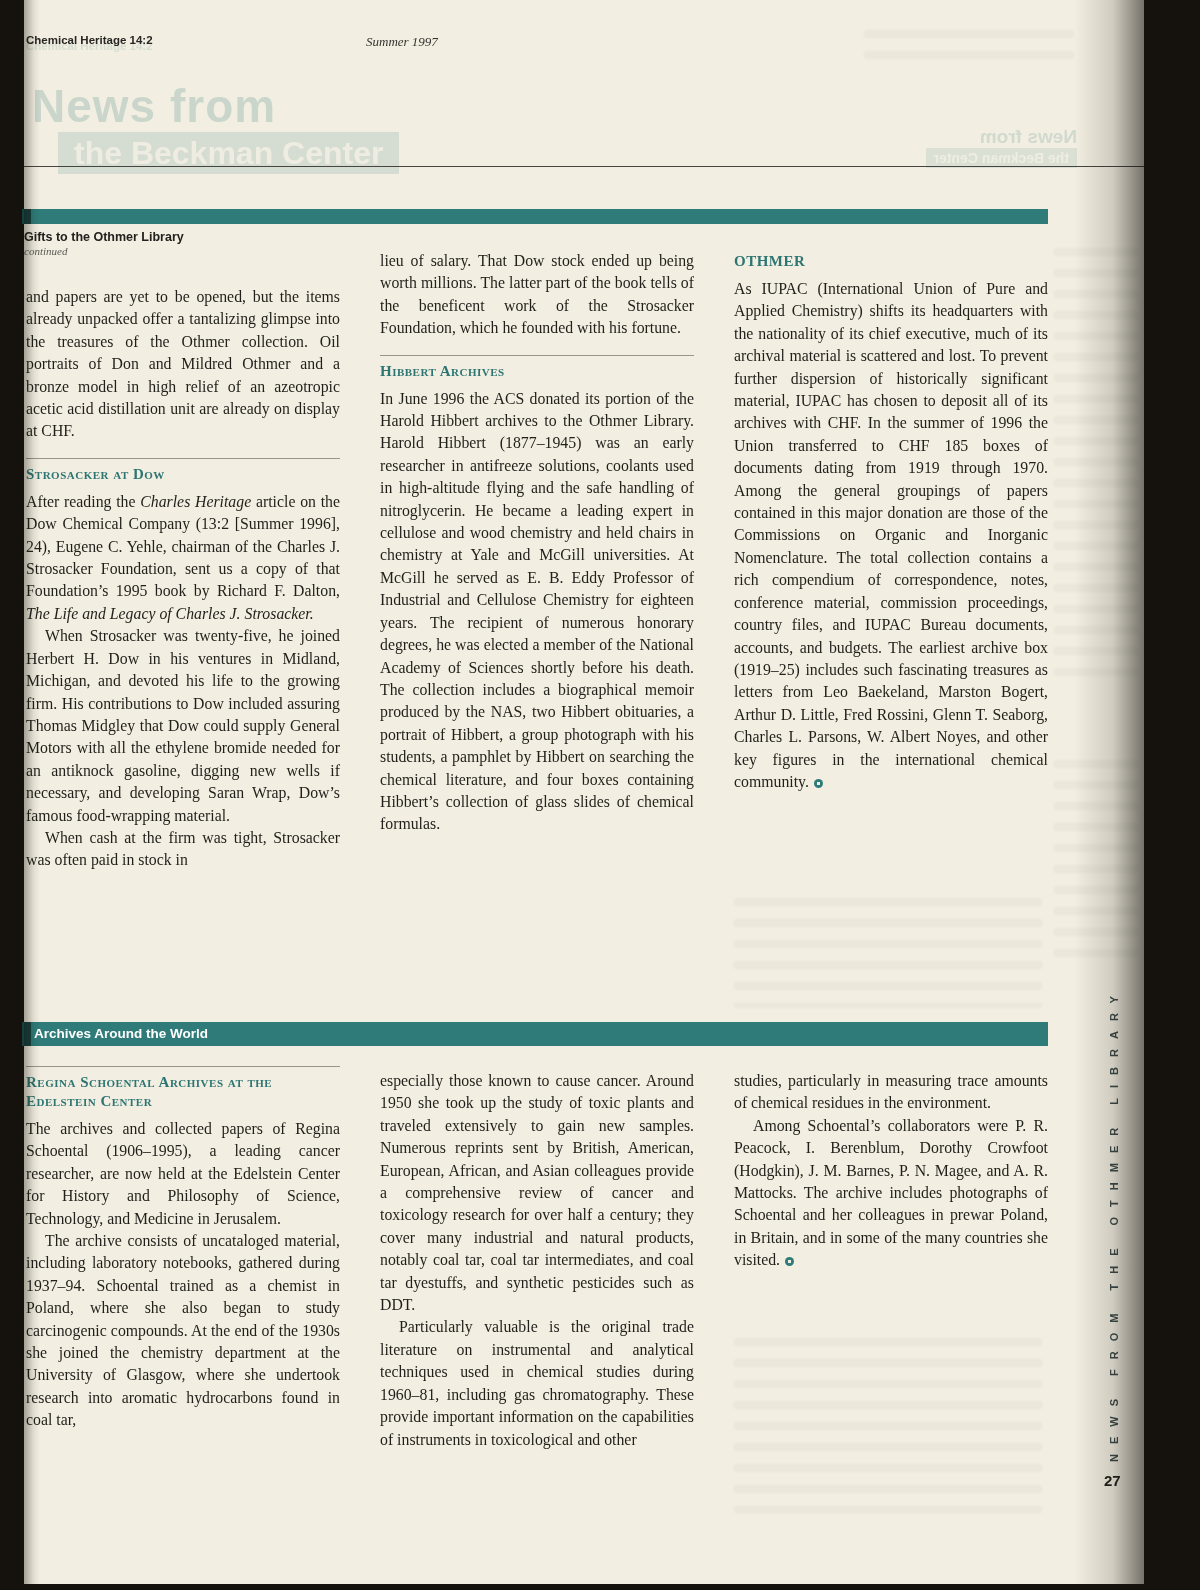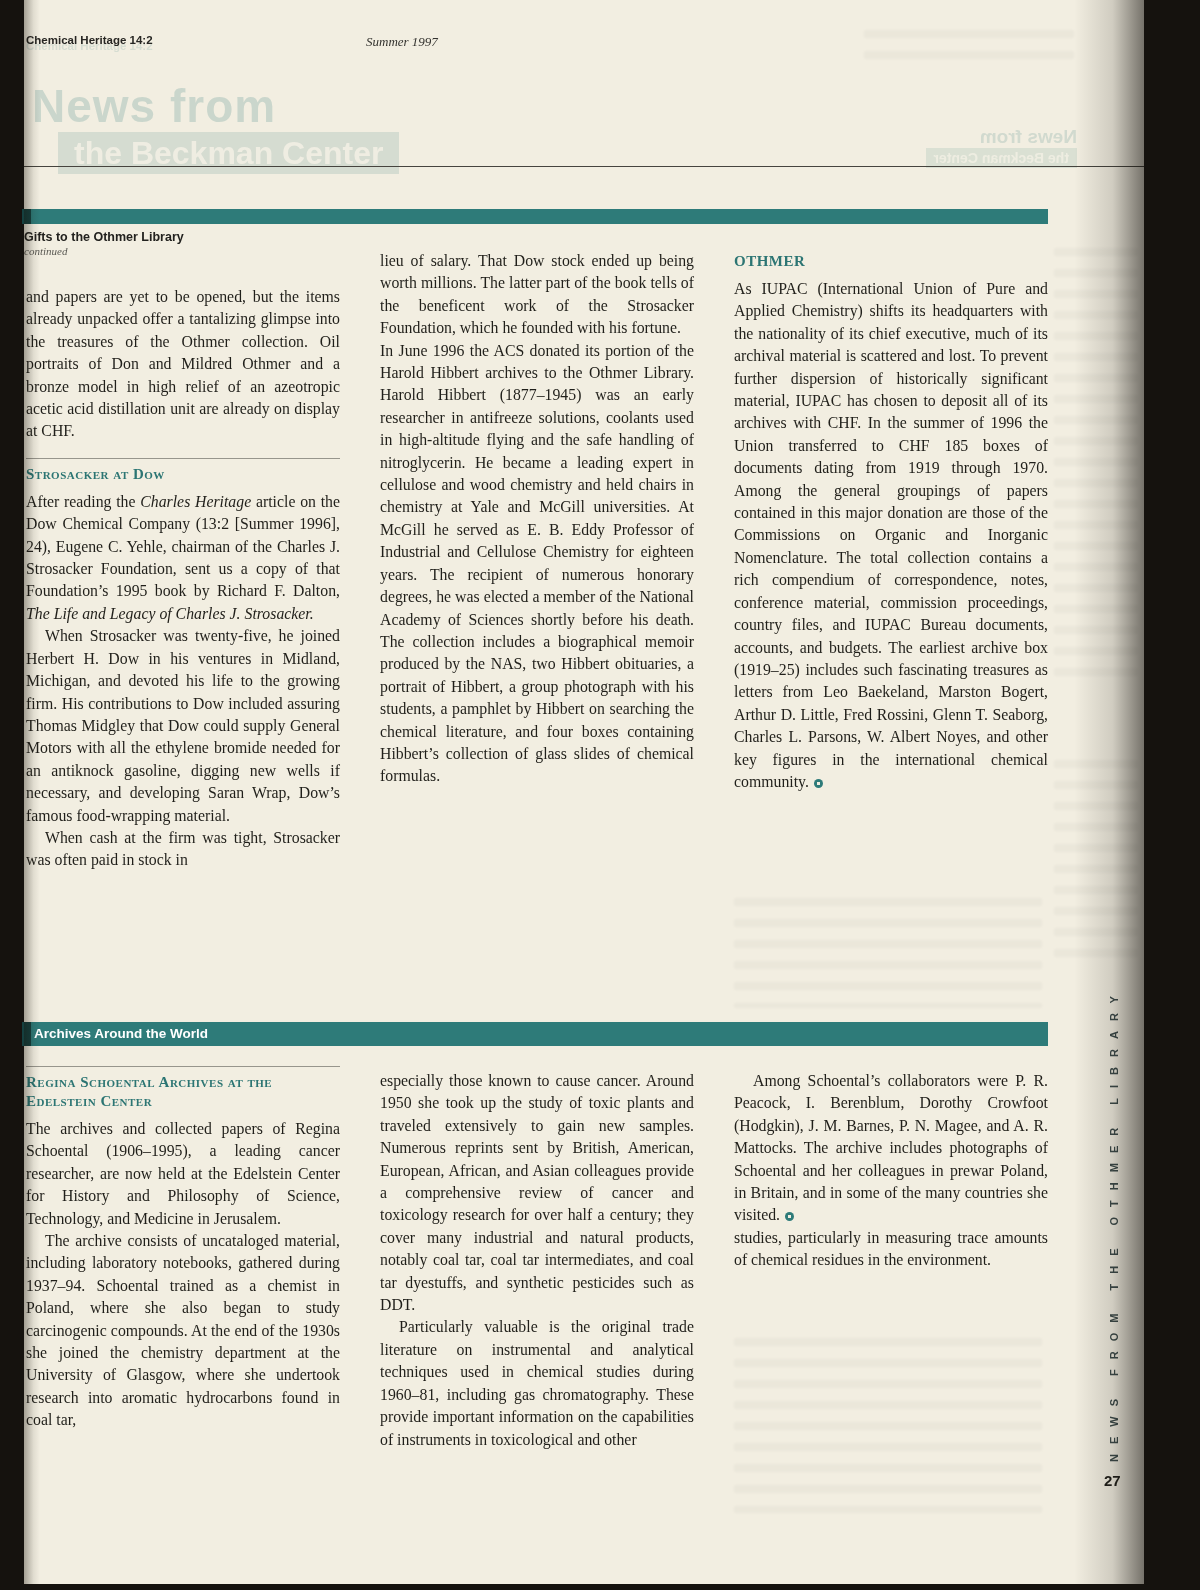--- a/index.html
+++ b/index.html
@@ -97,20 +97,21 @@
     <div class="cols cols-top">
       <div class="pad-col1">
         <p class="body-text">and papers are yet to be opened, but the items already unpacked offer a tantalizing glimpse into the treasures of the Othmer collection. Oil portraits of Don and Mildred Othmer and a bronze model in high relief of an azeotropic acetic acid distillation unit are already on display at CHF.</p>
         <h3 class="col-heading ruled">Strosacker at Dow</h3>
         <p class="body-text"><span>After reading the </span><i>Charles Heritage</i><span> article on the Dow Chemical Company (13:2 [Summer 1996], 24), Eugene C. Yehle, chairman of the Charles J. Strosacker Foundation, sent us a copy of that Foundation’s 1995 book by Richard F. Dalton, </span><i>The Life and Legacy of Charles J. Strosacker.</i></p>
         <p class="body-text indent">When Strosacker was twenty-five, he joined Herbert H. Dow in his ventures in Midland, Michigan, and devoted his life to the growing firm. His contributions to Dow included assuring Thomas Midgley that Dow could supply General Motors with all the ethylene bromide needed for an antiknock gasoline, digging new wells if necessary, and developing Saran Wrap, Dow’s famous food-wrapping material.</p>
         <p class="body-text indent">When cash at the firm was tight, Strosacker was often paid in stock in</p>
       </div>
       <div>
         <p class="body-text">lieu of salary. That Dow stock ended up being worth millions. The latter part of the book tells of the beneficent work of the Strosacker Foundation, which he founded with his fortune.</p>
+        <h3 class="col-heading ruled">Hibbert Archives</h3>
         <p class="body-text">In June 1996 the ACS donated its portion of the Harold Hibbert archives to the Othmer Library. Harold Hibbert (1877–1945) was an early researcher in antifreeze solutions, coolants used in high-altitude flying and the safe handling of nitroglycerin. He became a leading expert in cellulose and wood chemistry and held chairs in chemistry at Yale and McGill universities. At McGill he served as E. B. Eddy Professor of Industrial and Cellulose Chemistry for eighteen years. The recipient of numerous honorary degrees, he was elected a member of the National Academy of Sciences shortly before his death. The collection includes a biographical memoir produced by the NAS, two Hibbert obituaries, a portrait of Hibbert, a group photograph with his students, a pamphlet by Hibbert on searching the chemical literature, and four boxes containing Hibbert’s collection of glass slides of chemical formulas.</p>
       </div>
       <div>
         <h3 class="col-heading" style="margin-top:2px;">OTHMER</h3>
         <p class="body-text"><span>As IUPAC (International Union of Pure and Applied Chemistry) shifts its headquarters with the nationality of its chief executive, much of its archival material is scattered and lost. To prevent further dispersion of historically significant material, IUPAC has chosen to deposit all of its archives with CHF. In the summer of 1996 the Union transferred to CHF 185 boxes of documents dating from 1919 through 1970. Among the general groupings of papers contained in this major donation are those of the Commissions on Organic and Inorganic Nomenclature. The total collection contains a rich compendium of correspondence, notes, conference material, commission proceedings, country files, and IUPAC Bureau documents, accounts, and budgets. The earliest archive box (1919–25) includes such fascinating treasures as letters from Leo Baekeland, Marston Bogert, Arthur D. Little, Fred Rossini, Glenn T. Seaborg, Charles L. Parsons, W. Albert Noyes, and other key figures in the international chemical community.</span><span class="endmark"></span></p>
       </div>
     </div>
 
     <div class="bar2"><span>Archives Around the World</span></div>
 
@@ -118,22 +119,22 @@
       <div>
         <h3 class="col-heading ruled-first">Regina Schoental Archives at the Edelstein Center</h3>
         <p class="body-text">The archives and collected papers of Regina Schoental (1906–1995), a leading cancer researcher, are now held at the Edelstein Center for History and Philosophy of Science, Technology, and Medicine in Jerusalem.</p>
         <p class="body-text indent">The archive consists of uncataloged material, including laboratory notebooks, gathered during 1937–94. Schoental trained as a chemist in Poland, where she also began to study carcinogenic compounds. At the end of the 1930s she joined the chemistry department at the University of Glasgow, where she undertook research into aromatic hydrocarbons found in coal tar,</p>
       </div>
       <div class="pad-small">
         <p class="body-text">especially those known to cause cancer. Around 1950 she took up the study of toxic plants and traveled extensively to gain new samples. Numerous reprints sent by British, American, European, African, and Asian colleagues provide a comprehensive review of cancer and toxicology research for over half a century; they cover many industrial and natural products, notably coal tar, coal tar intermediates, and coal tar dyestuffs, and synthetic pesticides such as DDT.</p>
         <p class="body-text indent">Particularly valuable is the original trade literature on instrumental and analytical techniques used in chemical studies during 1960–81, including gas chromatography. These provide important information on the capabilities of instruments in toxicological and other</p>
       </div>
       <div class="pad-small">
+        <p class="body-text">studies, particularly in measuring trace amounts of chemical residues in the environment.</p>
         <p class="body-text indent"><span>Among Schoental’s collaborators were P. R. Peacock, I. Berenblum, Dorothy Crowfoot (Hodgkin), J. M. Barnes, P. N. Magee, and A. R. Mattocks. The archive includes photographs of Schoental and her colleagues in prewar Poland, in Britain, and in some of the many countries she visited.</span><span class="endmark"></span></p>
-        <p class="body-text">studies, particularly in measuring trace amounts of chemical residues in the environment.</p>
       </div>
     </div>
 
     <div class="vertical-label">NEWS FROM THE OTHMER LIBRARY</div>
     <div class="page-number">27</div>
 
     <div class="left-shadow"></div>
     <div class="right-shadow"></div>
   </div>
 </div>

